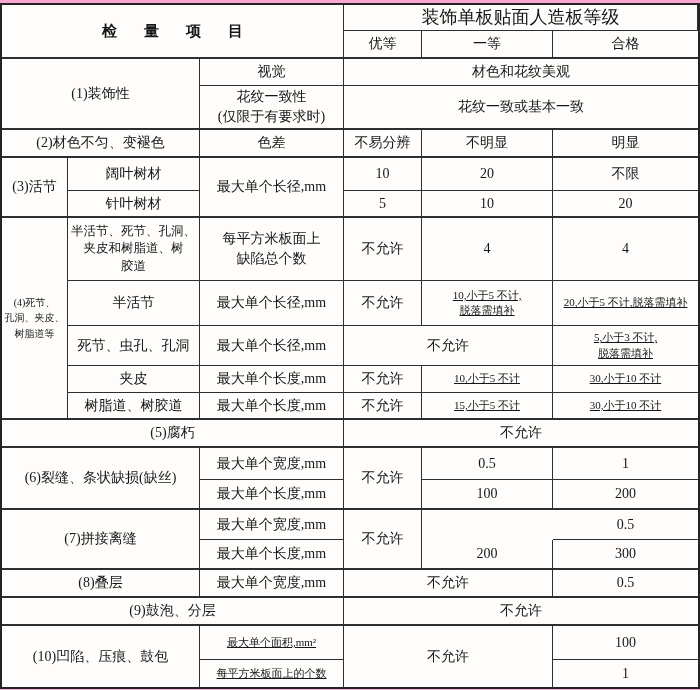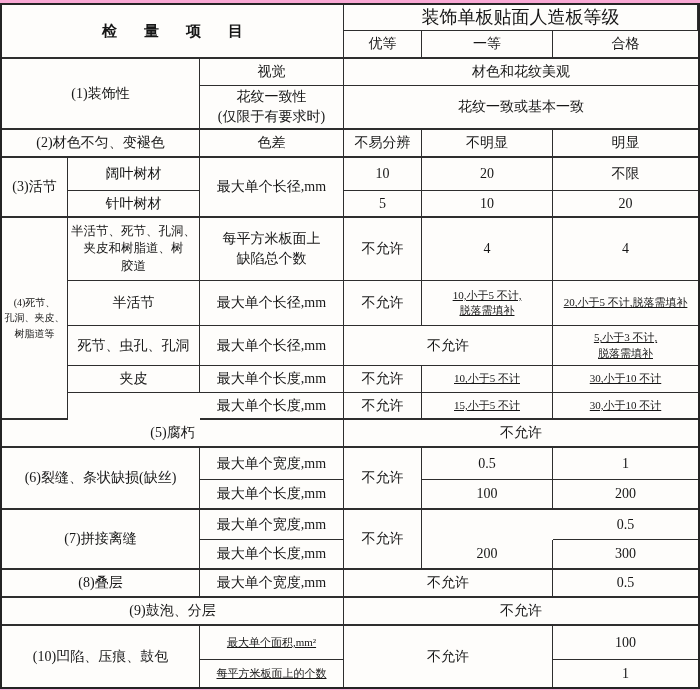--- a/index.html
+++ b/index.html
@@ -110,20 +110,21 @@
     <div class="c" style="grid-area:10/4/11/6">不允许</div>
     <div class="c f13 noR" style="grid-area:10/6/11/7">5,小于3 不计,
 脱落需填补</div>
 
     <div class="c" style="grid-area:11/2/12/3">夹皮</div>
     <div class="c" style="grid-area:11/3/12/4">最大单个长度,mm</div>
     <div class="c" style="grid-area:11/4/12/5">不允许</div>
     <div class="c f13" style="grid-area:11/5/12/6">10,小于5 不计</div>
     <div class="c f13 noR" style="grid-area:11/6/12/7">30,小于10 不计</div>
 
+    <div class="c hb" style="grid-area:12/2/13/3">树脂道、树胶道</div>
     <div class="c hb" style="grid-area:12/3/13/4">最大单个长度,mm</div>
     <div class="c hb" style="grid-area:12/4/13/5">不允许</div>
     <div class="c hb f13" style="grid-area:12/5/13/6">15,小于5 不计</div>
     <div class="c hb f13 noR" style="grid-area:12/6/13/7">30,小于10 不计</div>
 
     <div class="c hb" style="grid-area:13/1/14/4">(5)腐朽</div>
     <div class="c hb noR" style="grid-area:13/4/14/7">不允许</div>
 
     <div class="c hb" style="grid-area:14/1/16/3">(6)裂缝、条状缺损(缺丝)</div>
     <div class="c" style="grid-area:14/3/15/4">最大单个宽度,mm</div>

